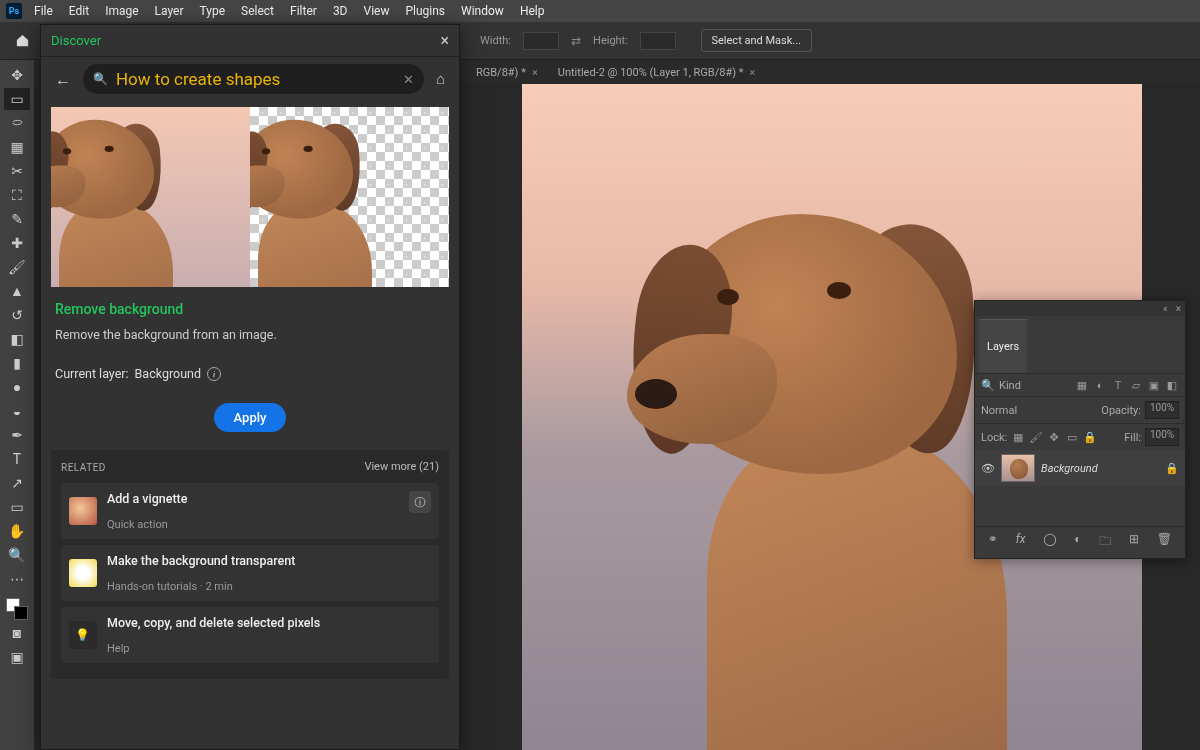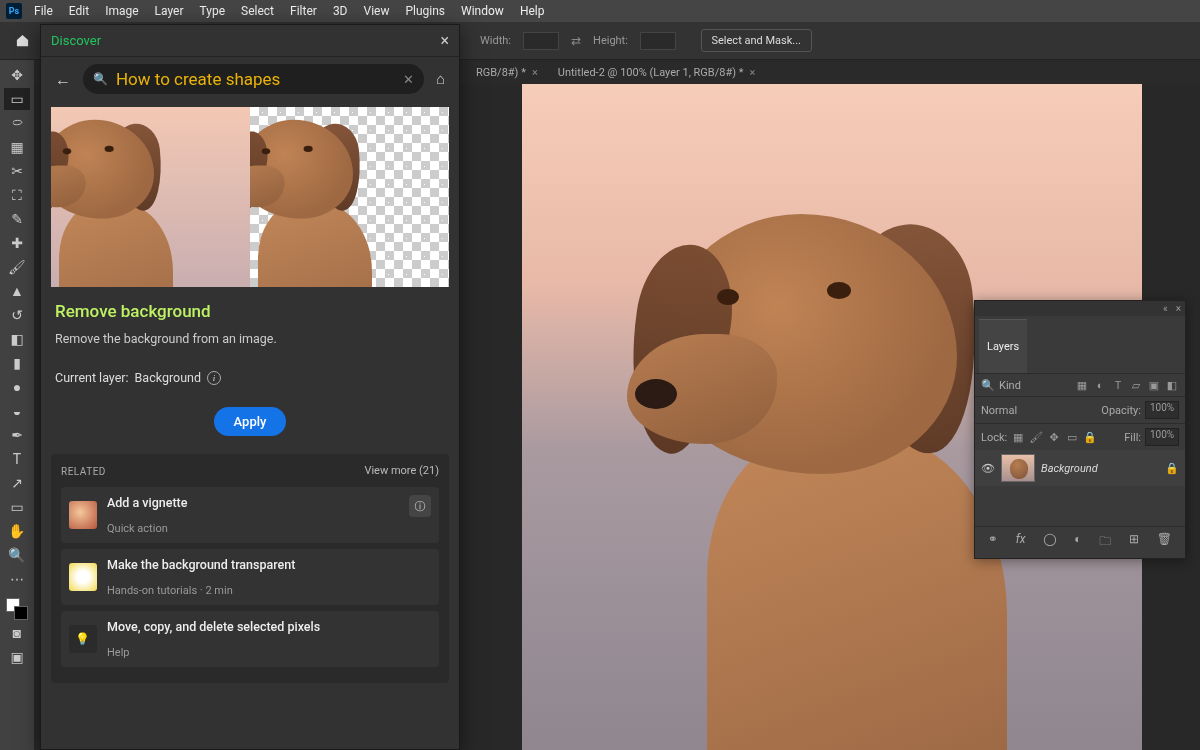--- a/index.html
+++ b/index.html
@@ -42,21 +42,21 @@
 .srchbox{flex:1;background:#1f1f1f;border-radius:16px;height:30px;display:flex;align-items:center;padding:0 10px;gap:8px}
 .srchbox input{flex:1;background:none;border:none;color:#eab308;font-size:17px;outline:none}
 .srchbox .xs{font-size:13px;color:#888;cursor:pointer}
 .hm{color:#ccc;font-size:15px;cursor:pointer;padding:4px}
 .preview{display:flex;margin:6px 10px 0;height:180px;gap:0}
 .pv{flex:1;position:relative;overflow:hidden}
 .pv.a{background:linear-gradient(180deg,#f3c8b4,#c9aeb0)}
 .pv.b{background-image:linear-gradient(45deg,#ccc 25%,transparent 25%),linear-gradient(-45deg,#ccc 25%,transparent 25%),linear-gradient(45deg,transparent 75%,#ccc 75%),linear-gradient(-45deg,transparent 75%,#ccc 75%);background-size:18px 18px;background-position:0 0,0 9px,9px -9px,-9px 0;background-color:#fff}
 .pv .md{position:absolute;transform:scale(.38);transform-origin:top left;left:-30px;top:-10px}
 .d-body{padding:14px 14px 0}
-.d-body h2{color:#bef264;font-size:17px;font-weight:500;margin-bottom:10px}
+.d-body h2{color:#22c55e;font-size:14px;font-weight:500;margin-bottom:10px}
 .d-body .desc{color:#ccc;font-size:12.5px;margin-bottom:24px}
 .d-body .cur{color:#ddd;font-size:12.5px;display:flex;align-items:center;gap:6px;margin-bottom:22px}
 .info-ic{width:14px;height:14px;border:1px solid #aaa;border-radius:50%;display:inline-flex;align-items:center;justify-content:center;font-size:9px;font-style:italic;font-family:serif}
 .apply{display:block;margin:0 auto 18px;background:#1473e6;color:#fff;border:none;border-radius:16px;padding:7px 20px;font-size:13px;font-weight:500;cursor:pointer}
 .card{background:#2a2a2a;border-radius:4px;margin:0 10px 8px;padding:10px}
 .rel-hd{display:flex;align-items:flex-end;justify-content:space-between;color:#aaa;font-size:10px;letter-spacing:.5px;margin-bottom:10px}
 .rel-hd .more{color:#bbb;font-size:11px;cursor:pointer;letter-spacing:0}
 .rel-item{display:flex;align-items:center;gap:10px;padding:8px;background:#333;border-radius:4px;margin-bottom:6px;position:relative}
 .rel-item .thumb{width:28px;height:28px;border-radius:3px;flex-shrink:0}
 .rel-item .t1{background:radial-gradient(circle at 40% 40%,#f4c89a,#b6543e)}

